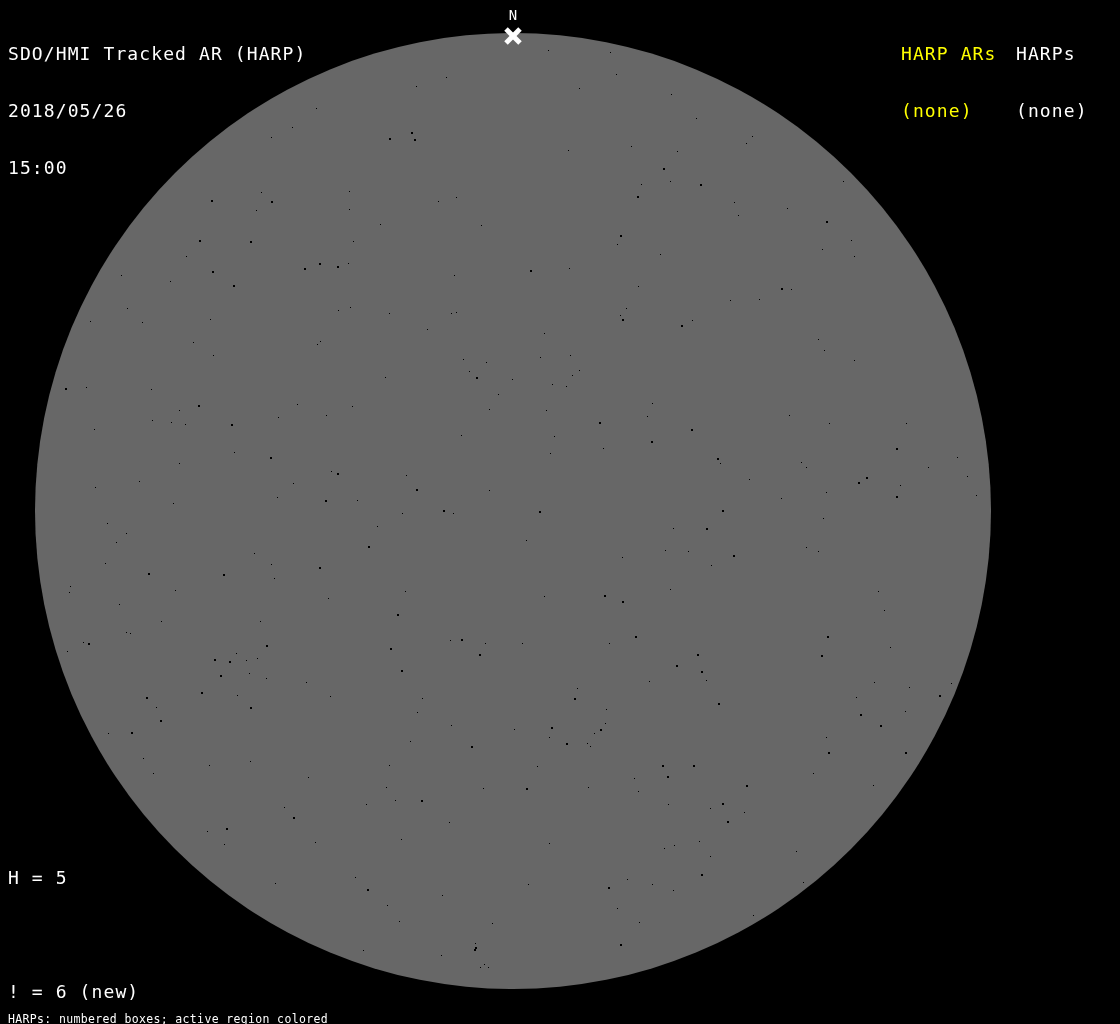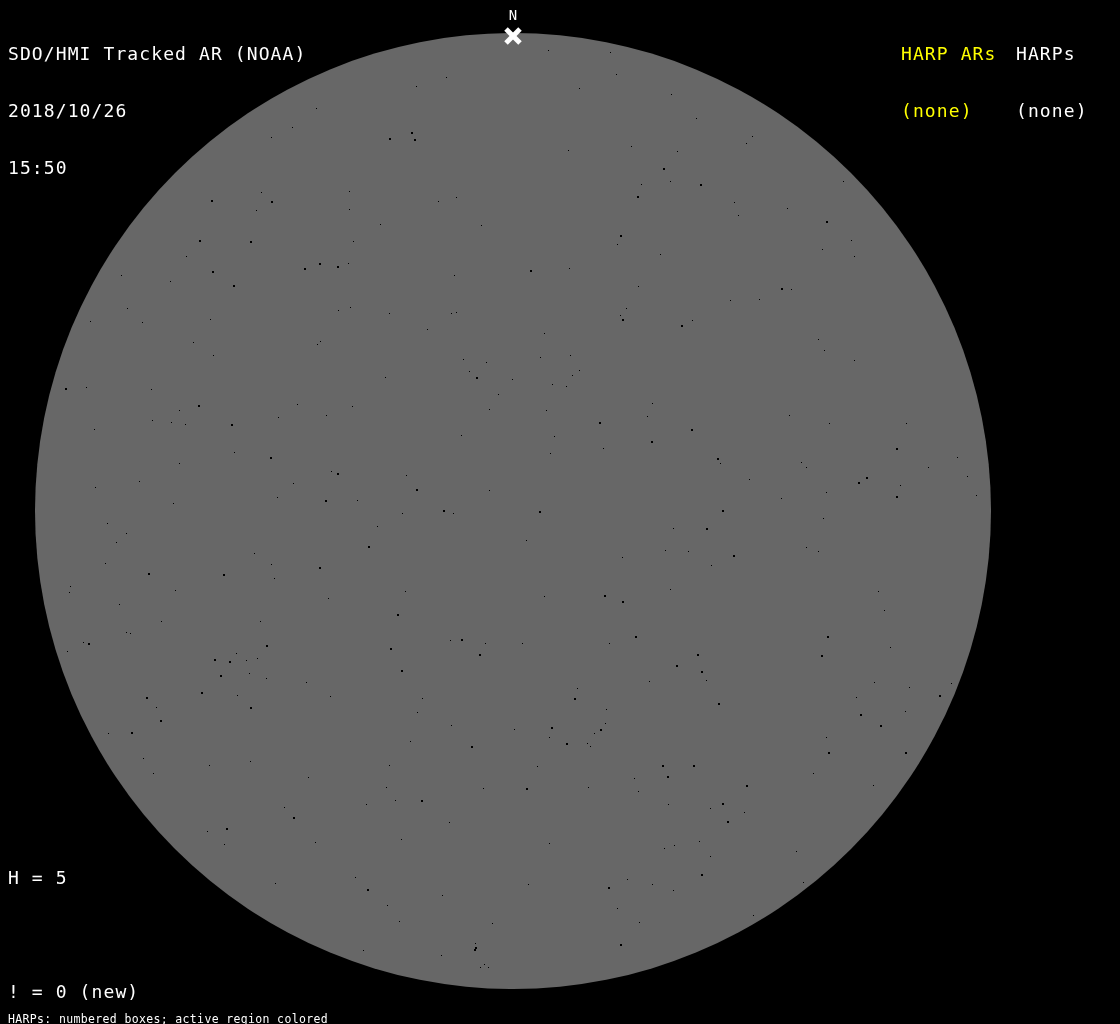--- a/index.html
+++ b/index.html
@@ -441,39 +441,39 @@
   <div class="north-label">N</div>
 
   <div class="north-cross">
     <svg width="20" height="20" viewBox="0 0 20 20">
       <line x1="3" y1="3" x2="17" y2="17" stroke="#ffffff" stroke-width="5"></line>
       <line x1="17" y1="3" x2="3" y2="17" stroke="#ffffff" stroke-width="5"></line>
     </svg>
   </div>
 
   <div class="header-block mono-lg">
-    <div>SDO/HMI Tracked AR (NOAA)</div>
-    <div>2018/10/26</div>
-    <div>15:50</div>
+    <div>SDO/HMI Tracked AR (HARP)</div>
+    <div>2018/05/26</div>
+    <div>15:00</div>
   </div>
 
   <div class="noaa-block mono-lg" style="color: rgb(255, 255, 0);">
     <div>HARP ARs</div>
     <div>(none)</div>
   </div>
 
   <div class="harps-block mono-lg" style="color: rgb(255, 255, 255);">
     <div>HARPs</div>
     <div>(none)</div>
   </div>
 
   <div class="legend-block mono-lg">
     <div class="legend-line">H = 5</div>
     <div class="legend-line"></div>
-    <div class="legend-line">! = 0 (new)</div>
+    <div class="legend-line">! = 6 (new)</div>
     
     
     
     
     
   </div>
 
   <div class="footer-block">
     <div>HARPs: numbered boxes; active region colored</div>
     

